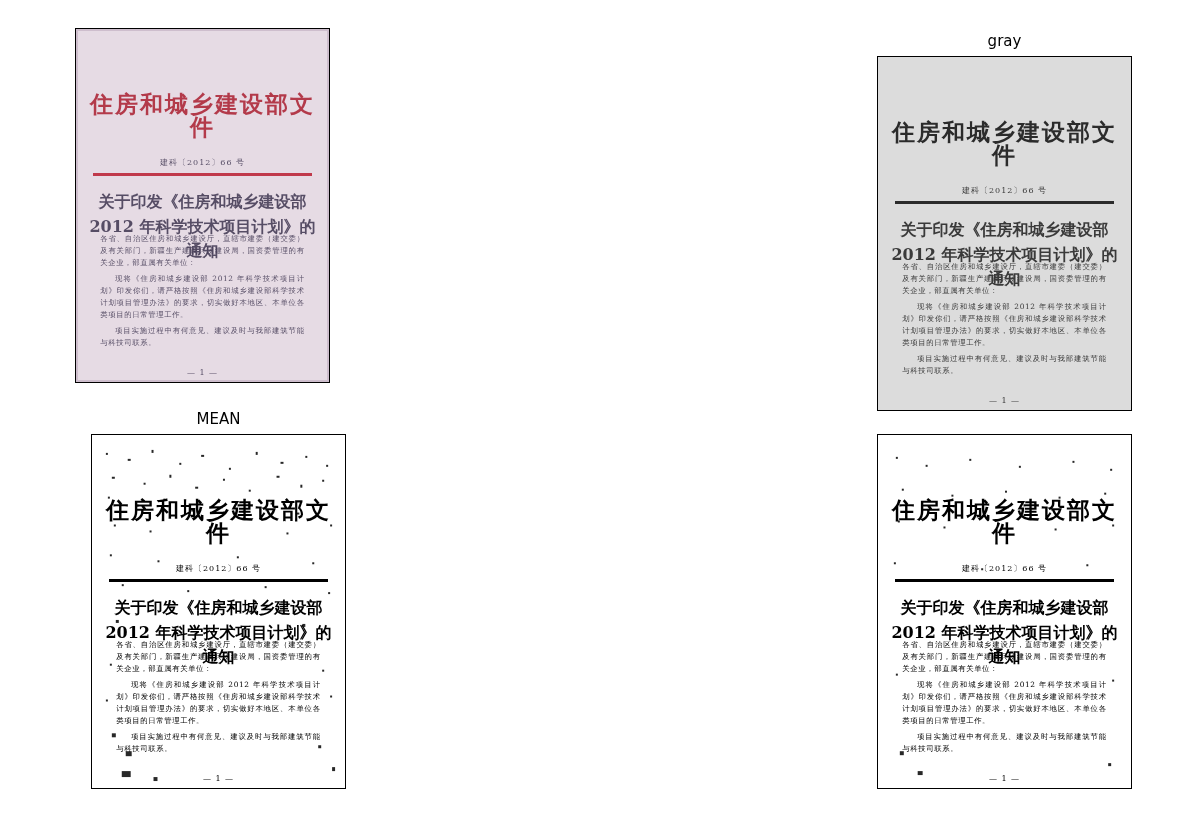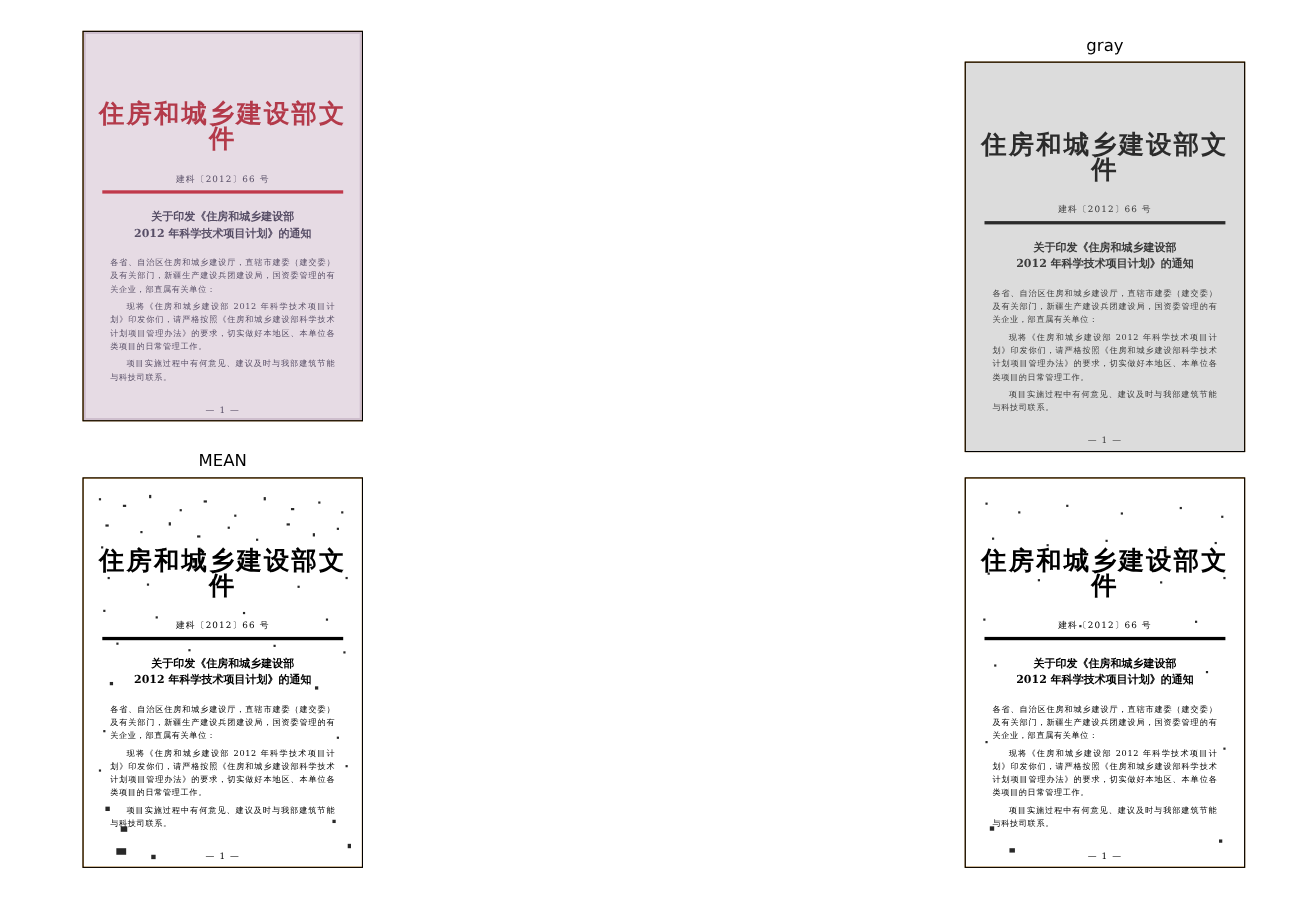--- a/index.html
+++ b/index.html
@@ -28,21 +28,21 @@
     font-size: 15px;
     color: #000000;
     top: -24px;
     left: 0;
     white-space: nowrap;
   }
   .axes {
     position: absolute;
     box-sizing: border-box;
     border: 1px solid #000000;
-    background: #a16207;
+    background: #84cc16;
     overflow: hidden;
   }
   .ytick-mark {
     position: absolute;
     right: 100%;
     width: 3.5px;
     height: 1px;
     background: #000000;
   }
   .xtick-mark {
@@ -94,21 +94,21 @@
     left: 4%;
     width: 92%;
     height: 2.5px;
     background: #000000;
   }
   .doc-subject {
     position: absolute;
     top: 45%;
     width: 100%;
     text-align: center;
-    font-size: 10px;
+    font-size: 16px;
     line-height: 1.55;
     font-weight: bold;
   }
   .doc-body {
     position: absolute;
     top: 57.5%;
     left: 7%;
     width: 86%;
     font-size: 7.4px;
     line-height: 1.62;
@@ -249,21 +249,21 @@
       <div class="ytick-mark" style="top:295px;"></div>
 
       <div class="xtick-mark" style="left:13px;"></div>
       <div class="xtick-mark" style="left:77px;"></div>
       <div class="xtick-mark" style="left:141px;"></div>
       <div class="xtick-mark" style="left:205px;"></div>
 
     </div>
   </div>
 
-  <div class="panel v-mean" style="left:75px; top:434px; width:255px; height:355px;">
+  <div class="panel v-mean" style="left:91px; top:434px; width:255px; height:355px;">
     <div class="panel-title">MEAN</div>
     <div class="axes" style="left:0; top:0; width:255px; height:355px;">
 
       <div class="doc">
         <svg class="speckle" viewBox="0 0 255 355" preserveAspectRatio="none">
           <g fill="#111111">
             <rect x="14" y="18" width="2" height="2"></rect>
               <rect x="36" y="24" width="3" height="2"></rect>
             <rect x="60" y="15" width="2" height="3"></rect>
               <rect x="88" y="28" width="2" height="2"></rect>

